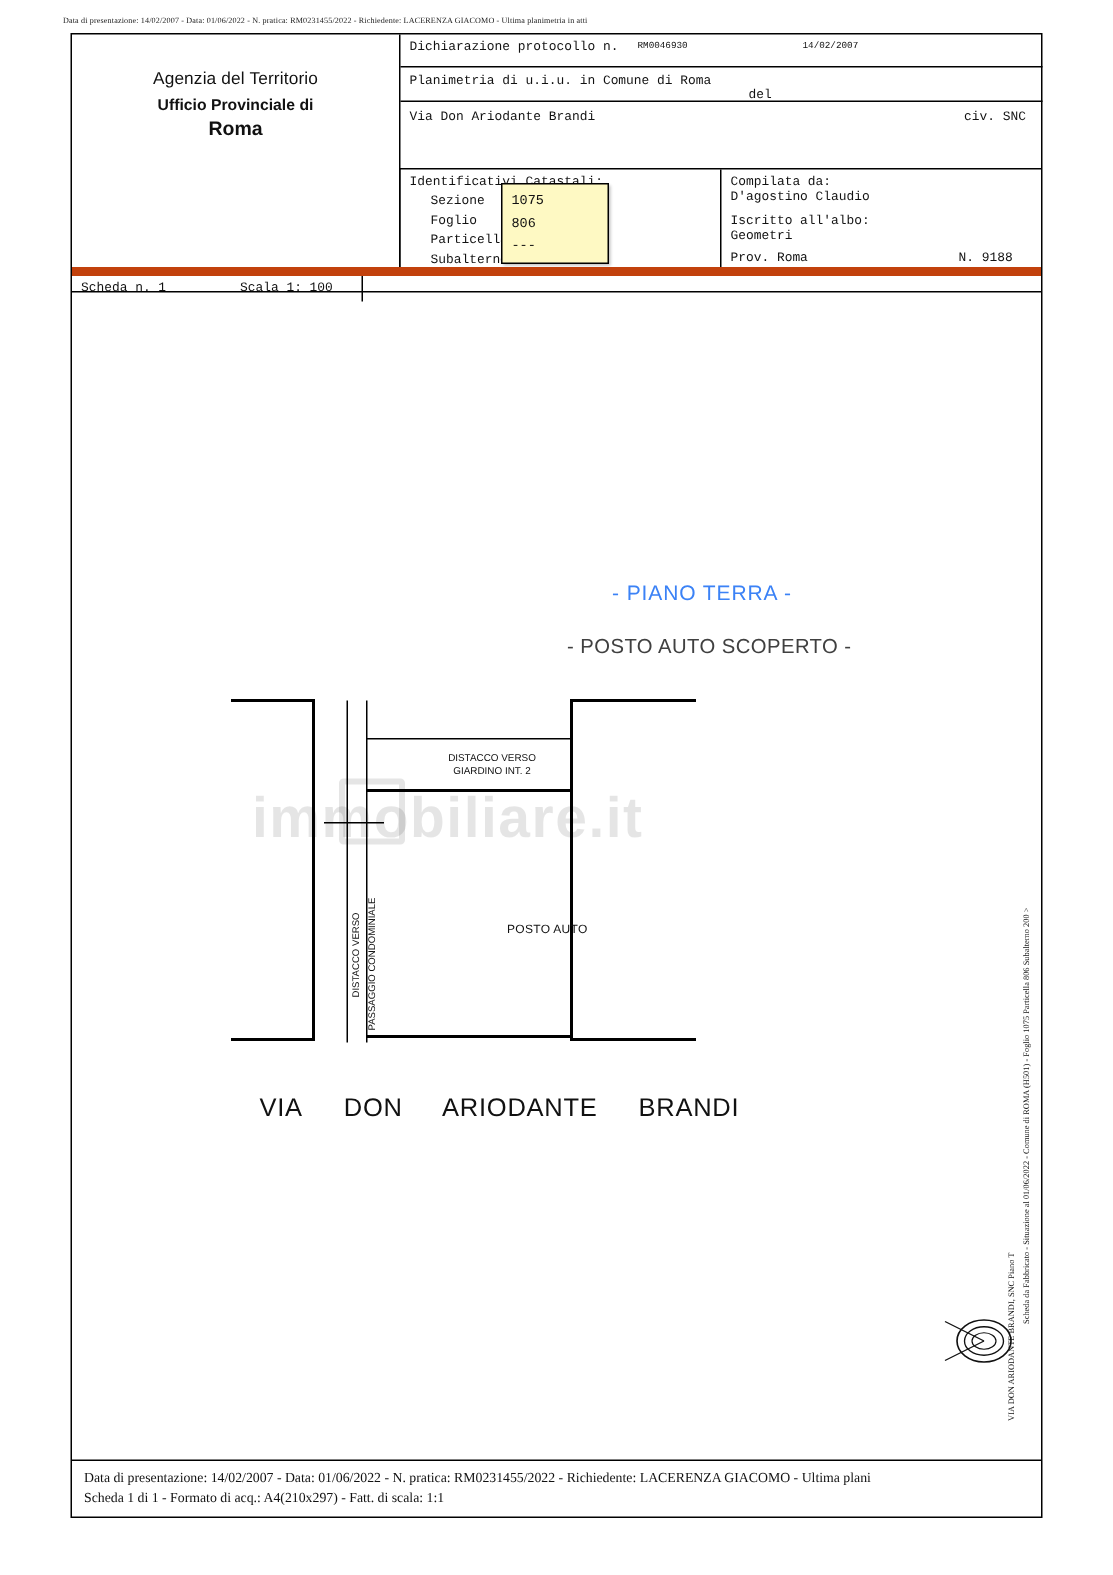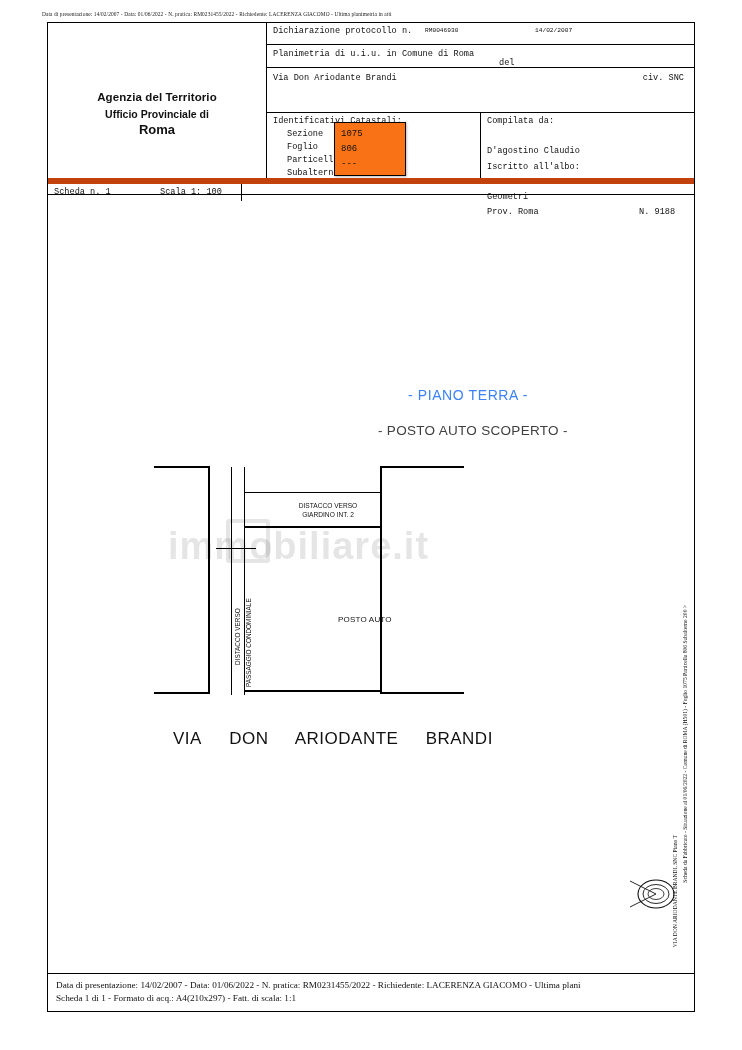--- a/index.html
+++ b/index.html
@@ -58,23 +58,22 @@
     position: absolute;
     left: 0; top: 0;
     width: 218px;
     height: 155px;
     text-align: center;
     box-sizing: border-box;
     padding-top: 24px;
   }
   .hdr-left .l1 {
     font-size: 11.5px;
-    font-weight: bold;
+    font-weight: normal;
     letter-spacing: 0.1px;
-    margin-top: 44px;
   }
   .hdr-left .l2 {
     font-size: 15.5px;
     font-weight: bold;
     letter-spacing: 0.3px;
     margin-top: 4px;
   }
   .hdr-left .l3 {
     font-size: 10.5px;
     font-weight: bold;
@@ -164,39 +163,39 @@
   }
   .idc .t { margin-top: 3px; }
   .idc .row { margin-top: 3px; padding-left: 14px; }
   .cmp {
     position: absolute;
     left: 220px;
     top: 0;
     width: 200px;
   }
   .cmp .t { margin-top: 3px; }
-  .cmp .row { margin-top: 20px; }
+  .cmp .row { margin-top: 0; }
   .cmp .prov {
     margin-top: 5px;
     position: relative;
   }
   .cmp .prov .n {
     position: absolute;
     left: 152px;
     top: 0;
   }
 
   
   .popup {
     position: absolute;
     left: 286px;
     top: 99px;
     width: 72px;
     height: 54px;
-    background: #f97316;
+    background: #fef9c3;
     border: 1px solid #000;
     box-shadow: 1px 1px 2px rgba(0,0,0,0.25);
     font-family: "Liberation Mono", monospace;
     font-size: 9px;
     box-sizing: border-box;
     padding: 4px 0 0 6px;
     line-height: 15px;
   }
 
   

